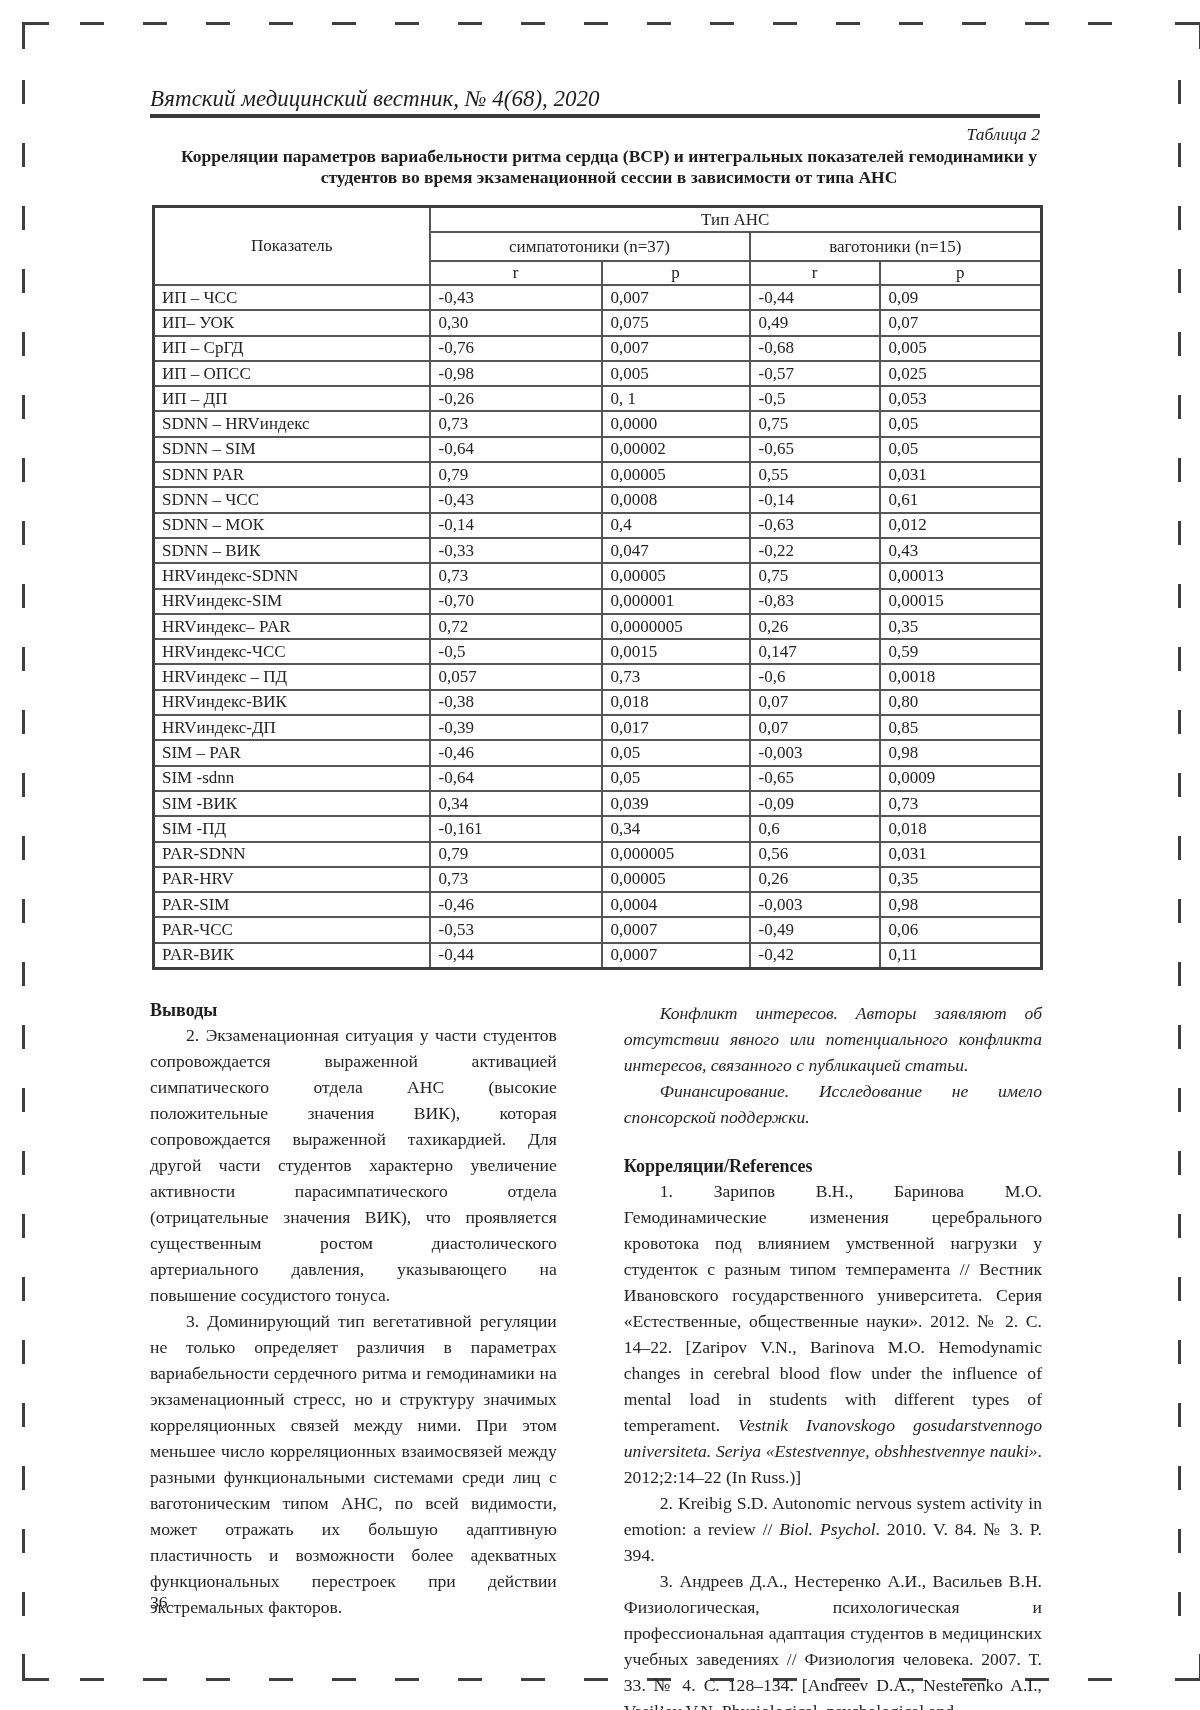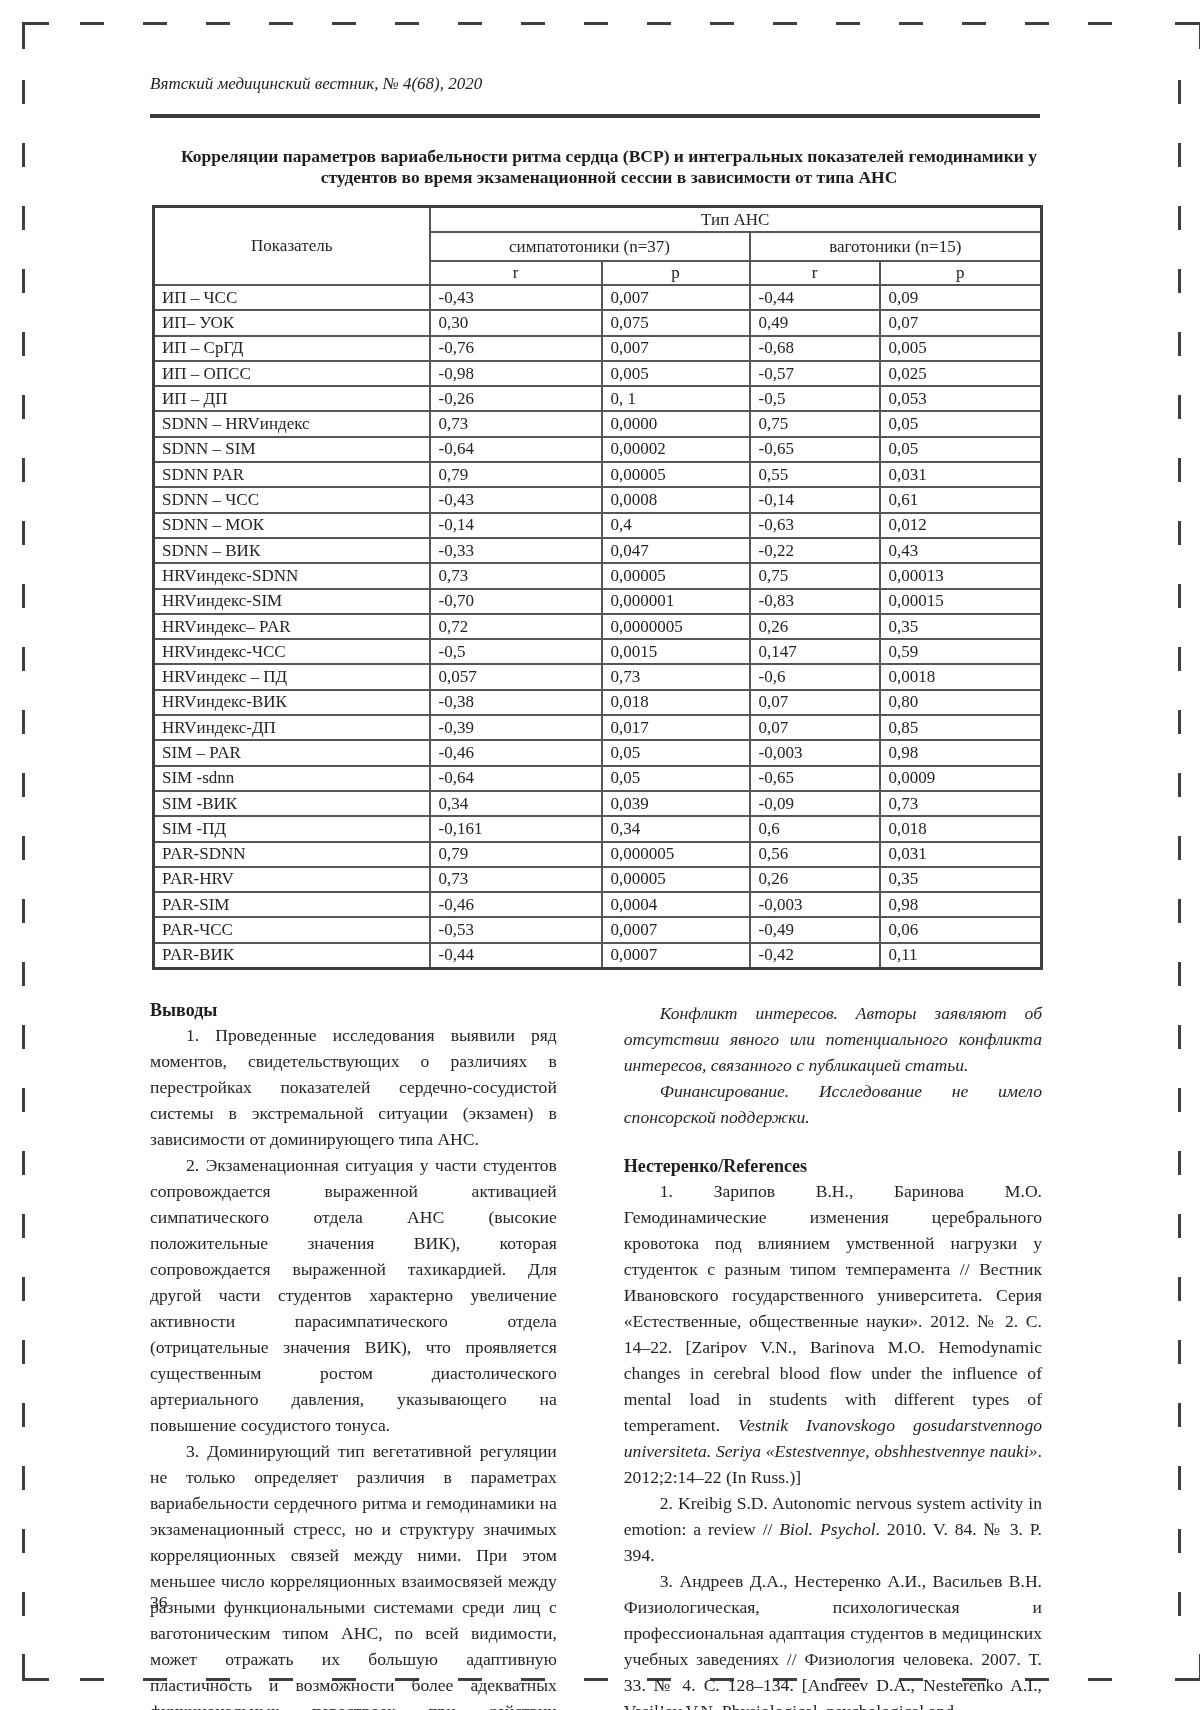--- a/index.html
+++ b/index.html
@@ -18,21 +18,21 @@
   .corner.tl{left:22px;top:22px;border-left:3px solid #3f3f3f;border-top:3px solid #3f3f3f;}
   .corner.tr{left:1175px;top:22px;border-right:3px solid #3f3f3f;border-top:3px solid #3f3f3f;}
   .corner.bl{left:22px;top:1654px;border-left:3px solid #3f3f3f;border-bottom:3px solid #3f3f3f;}
   .corner.br{left:1175px;top:1654px;border-right:3px solid #3f3f3f;border-bottom:3px solid #3f3f3f;}
   .frame-top{left:80px;right:60px;top:22px;}
   .frame-bottom{left:80px;right:60px;top:1678px;}
   .frame-left{left:22px;top:80px;height:1560px;}
   .frame-right{left:1178px;top:80px;height:1560px;}
 
   
-  .journal-line{position:absolute;left:150px;top:74px;width:890px;font-style:italic;font-size:17px;}
+  .journal-line{position:absolute;left:150px;top:86px;width:890px;font-style:italic;font-size:23px;}
   .header-rule{position:absolute;left:150px;top:114px;width:890px;height:4px;background:#3a3a3a;}
   .table-caption{position:absolute;left:150px;top:124px;width:890px;text-align:right;font-style:italic;font-size:17.5px;}
   .table-title{position:absolute;left:164px;top:146px;width:890px;text-align:center;font-weight:bold;font-size:17.5px;line-height:21px;}
 
   
   table.corr{
     position:absolute;left:152px;top:205px;width:888px;
     border-collapse:collapse;table-layout:fixed;
     font-size:17px;
   }
@@ -73,20 +73,21 @@
   <div class="corner bl"></div>
   <div class="corner br"></div>
   <div class="dash-h frame-top"></div>
   <div class="dash-h frame-bottom"></div>
   <div class="dash-v frame-left"></div>
   <div class="dash-v frame-right"></div>
 
   <div class="journal-line">Вятский медицинский вестник, № 4(68), 2020</div>
   <div class="header-rule"></div>
 
+  <div class="table-caption">Таблица 2</div>
   <div class="table-title">Корреляции параметров вариабельности ритма сердца (ВСР) и интегральных показателей гемодинамики у студентов во время экзаменационной сессии в зависимости от типа АНС</div>
 
   <table class="corr">
     <colgroup>
       <col style="width:276px">
         <col style="width:172px">
         <col style="width:148px">
         <col style="width:130px">
         <col style="width:162px">
     </colgroup>
@@ -296,29 +297,28 @@
           <td class="val">-0,42</td>
           <td class="val">0,11</td>
         </tr>
       </tbody>
   </table>
 
   <div class="bottom">
     <div class="col-left">
       <p class="sec-heading">Выводы</p>
       <div>
-          <p class="body-par">1. Проведенные исследования выявили ряд моментов, свидетельствующих о различиях в перестройках показателей сердечно-сосудистой системы в экстремальной ситуации (экзамен) в зависимости от доминирующего типа АНС.</p>
           <p class="body-par">2. Экзаменационная ситуация у части студентов сопровождается выраженной активацией симпатического отдела АНС (высокие положительные значения ВИК), которая сопровождается выраженной тахикардией. Для другой части студентов характерно увеличение активности парасимпатического отдела (отрицательные значения ВИК), что проявляется существенным ростом диастолического артериального давления, указывающего на повышение сосудистого тонуса.</p>
           <p class="body-par">3. Доминирующий тип вегетативной регуляции не только определяет различия в параметрах вариабельности сердечного ритма и гемодинамики на экзаменационный стресс, но и структуру значимых корреляционных связей между ними. При этом меньшее число корреляционных взаимосвязей между разными функциональными системами среди лиц с ваготоническим типом АНС, по всей видимости, может отражать их большую адаптивную пластичность и возможности более адекватных функциональных перестроек при действии экстремальных факторов.</p>
         </div>
     </div>
     <div class="col-right">
       <p class="body-par it">Конфликт интересов. Авторы заявляют об отсутствии явного или потенциального конфликта интересов, связанного с публикацией статьи.</p>
       <p class="body-par it">Финансирование. Исследование не имело спонсорской поддержки.</p>
-      <p class="refs-heading">Нестеренко/References</p>
+      <p class="refs-heading">Корреляции/References</p>
       <div>
           <p class="body-par"><span>1. Зарипов В.Н., Баринова М.О. Гемодинамические изменения церебрального кровотока под влиянием умственной нагрузки у студенток с разным типом темперамента // Вестник Ивановского государственного университета. Серия «Естественные, общественные науки». 2012. № 2. С. 14–22. [Zaripov V.N., Barinova M.O. Hemodynamic changes in cerebral blood flow under the influence of mental load in students with different types of temperament. </span><i>Vestnik Ivanovskogo gosudarstvennogo universiteta. Seriya «Estestvennye, obshhestvennye nauki»</i><span>. 2012;2:14–22 (In Russ.)]</span></p>
           <p class="body-par"><span>2. Kreibig S.D. Autonomic nervous system activity in emotion: a review // </span><i>Biol. Psychol</i><span>. 2010. V. 84. № 3. P. 394.</span></p>
           <p class="body-par"><span>3. Андреев Д.А., Нестеренко А.И., Васильев В.Н. Физиологическая, психологическая и профессиональная адаптация студентов в медицинских учебных заведениях // Физиология человека. 2007. Т. 33. № 4. С. 128–134. [Andreev D.A., Nesterenko A.I., Vasil’ev V.N. Physiological, psychological and</span></p>
         </div>
     </div>
   </div>
 
   <div class="page-number">36</div>
 </div>

